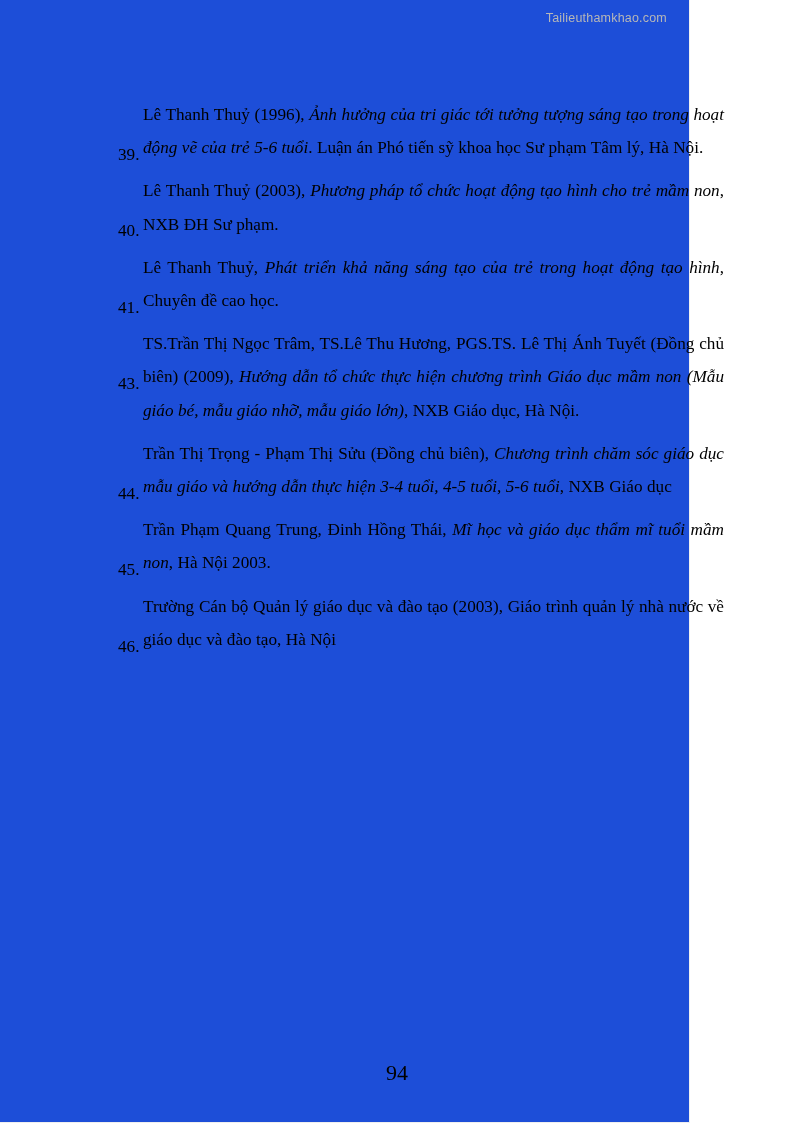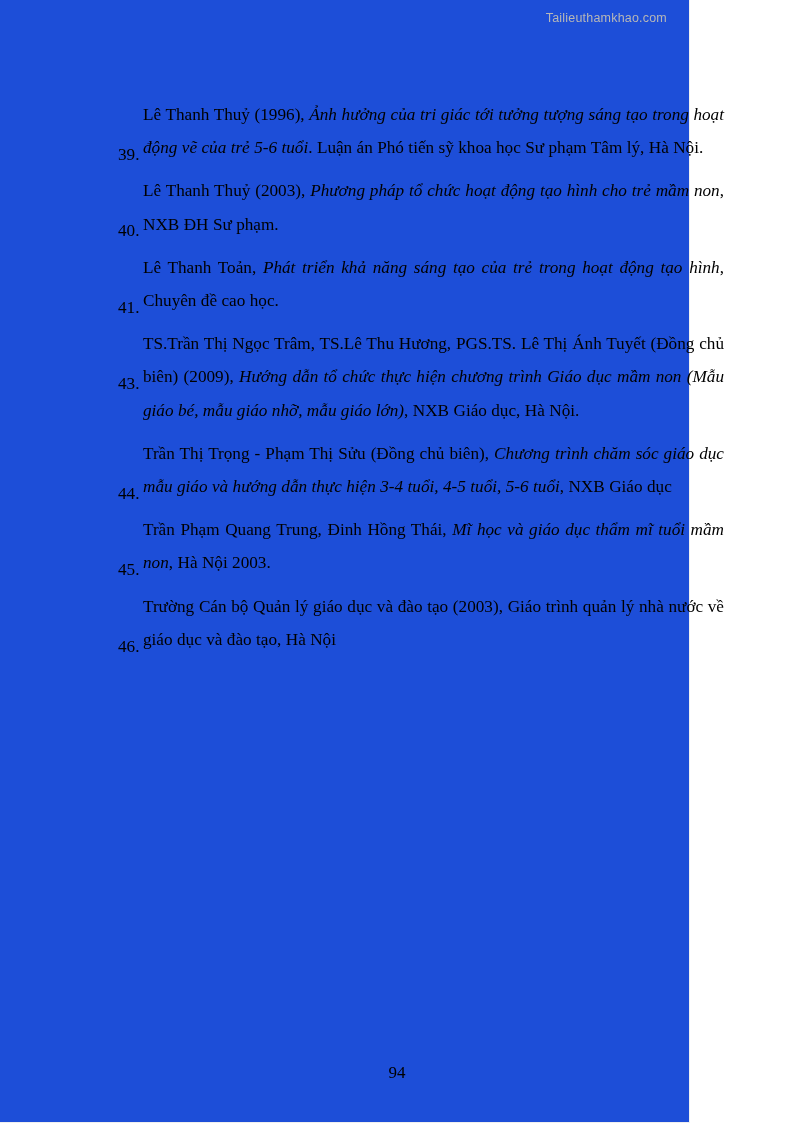--- a/index.html
+++ b/index.html
@@ -83,21 +83,21 @@
   .ital {
     font-style: italic;
   }
 
   .page-number {
     position: absolute;
     left: 0;
     top: 1063px;
     width: 794px;
     text-align: center;
-    font-size: 17px;
+    font-size: 22px;
     line-height: 20px;
   }
 </style>
 </head>
 <body>
 
 <div class="page">
 
   <div class="watermark">Tailieuthamkhao.com</div>
 
@@ -106,21 +106,21 @@
         <li class="ref-item">
           <span class="ref-num">39.</span>
           <span class="ref-body"><span>Lê Thanh Thuỷ (1996), </span><span class="ital">Ảnh hưởng của tri giác tới tưởng tượng sáng tạo trong hoạt động vẽ của trẻ 5-6 tuổi</span><span>. Luận án Phó tiến sỹ khoa học Sư phạm Tâm lý, Hà Nội.</span></span>
         </li>
         <li class="ref-item">
           <span class="ref-num">40.</span>
           <span class="ref-body"><span>Lê Thanh Thuỷ (2003), </span><span class="ital">Phương pháp tổ chức hoạt động tạo hình cho trẻ mầm non</span><span>, NXB ĐH Sư phạm.</span></span>
         </li>
         <li class="ref-item">
           <span class="ref-num">41.</span>
-          <span class="ref-body"><span>Lê Thanh Toản, </span><span class="ital">Phát triển khả năng sáng tạo của trẻ trong hoạt động tạo hình</span><span>, Chuyên đề cao học.</span></span>
+          <span class="ref-body"><span>Lê Thanh Thuỷ, </span><span class="ital">Phát triển khả năng sáng tạo của trẻ trong hoạt động tạo hình</span><span>, Chuyên đề cao học.</span></span>
         </li>
         <li class="ref-item">
           <span class="ref-num">43.</span>
           <span class="ref-body"><span>TS.Trần Thị Ngọc Trâm, TS.Lê Thu Hương, PGS.TS. Lê Thị Ánh Tuyết (Đồng chủ biên) (2009), </span><span class="ital">Hướng dẫn tổ chức thực hiện chương trình Giáo dục mầm non (Mẫu giáo bé, mẫu giáo nhỡ, mẫu giáo lớn)</span><span>, NXB Giáo dục, Hà Nội.</span></span>
         </li>
         <li class="ref-item">
           <span class="ref-num">44.</span>
           <span class="ref-body"><span>Trần Thị Trọng - Phạm Thị Sửu (Đồng chủ biên), </span><span class="ital">Chương trình chăm sóc giáo dục mẫu giáo và hướng dẫn thực hiện 3-4 tuổi, 4-5 tuổi, 5-6 tuổi</span><span>, NXB Giáo dục</span></span>
         </li>
         <li class="ref-item">

